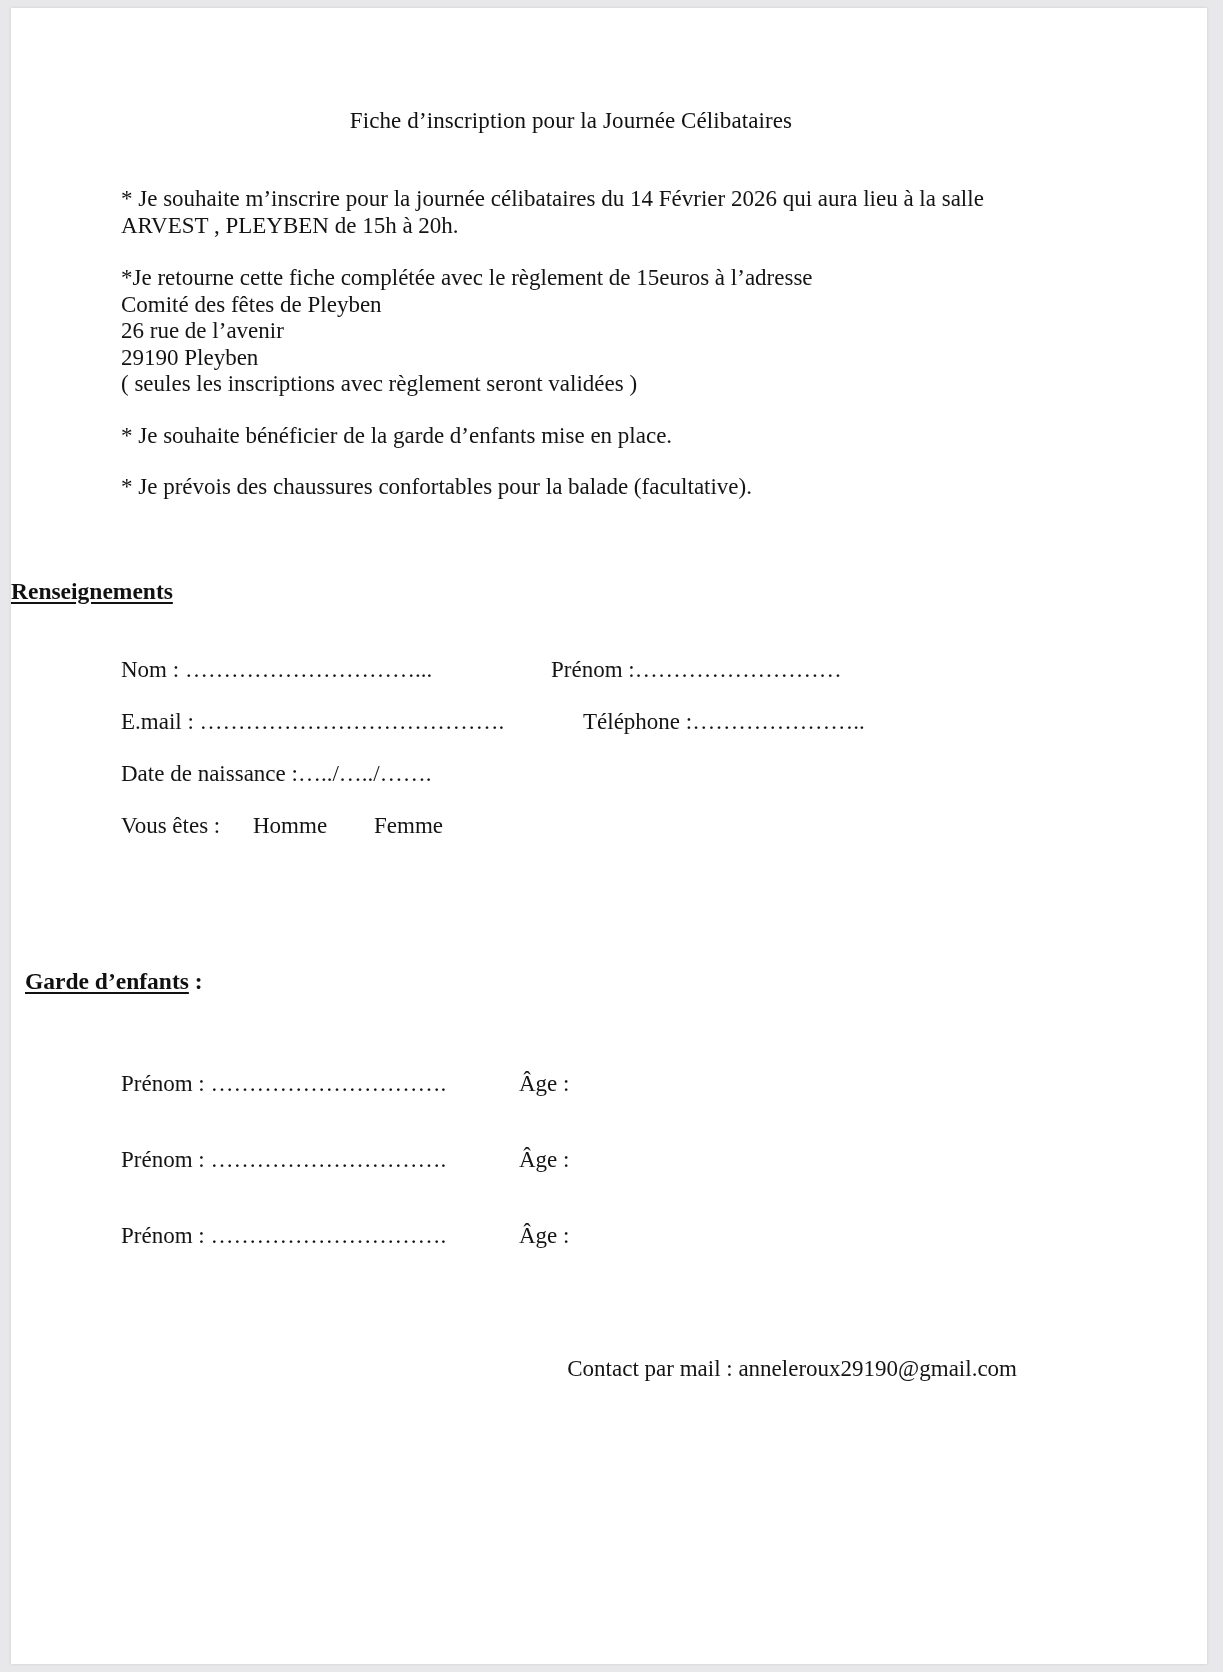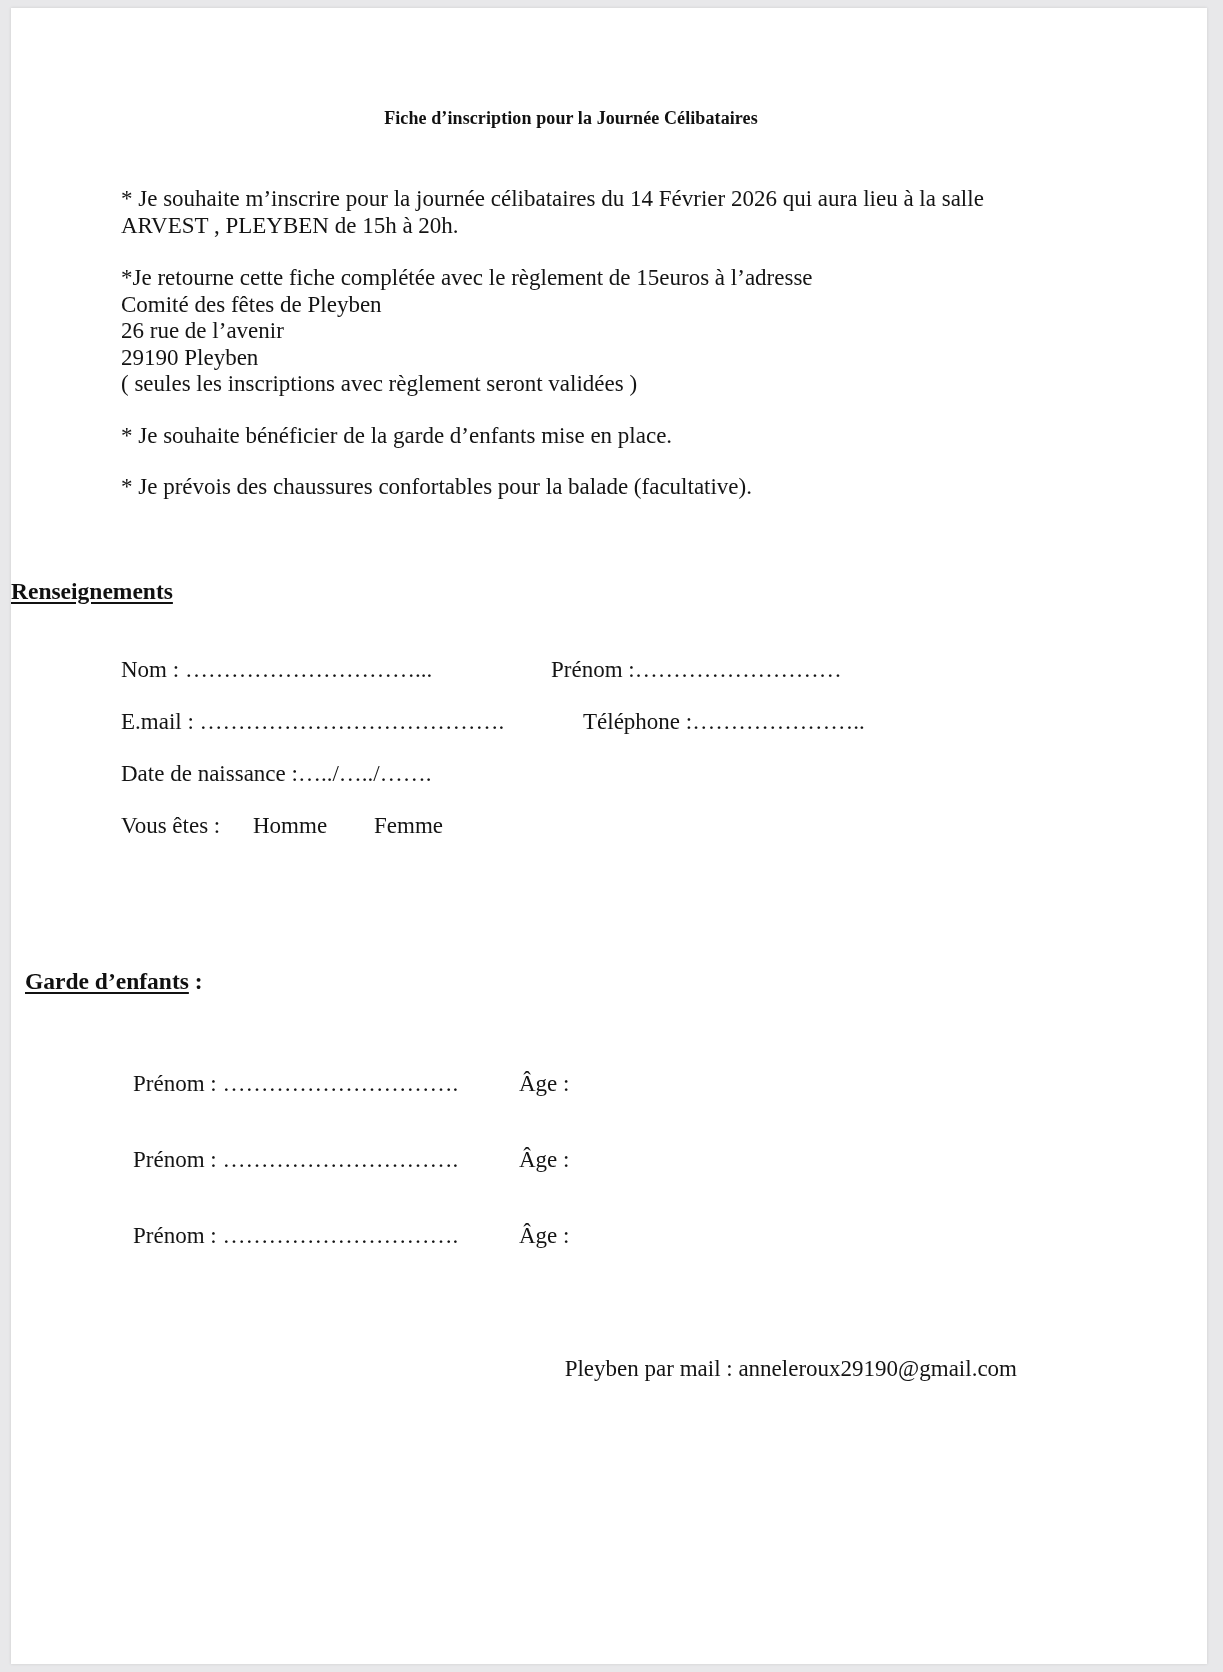--- a/index.html
+++ b/index.html
@@ -30,22 +30,22 @@
     width: 1196px;
     height: 1656px;
   }
   
   .doc-title {
     position: absolute;
     left: 0;
     top: 100px;
     width: 1120px;
     text-align: center;
-    font-size: 18px;
-    font-weight: bold;
+    font-size: 23px;
+    font-weight: normal;
     color: #111111;
     letter-spacing: 0.1px;
   }
   
   .intro {
     position: absolute;
     left: 110px;
     top: 178px;
     width: 900px;
     font-size: 23px;
@@ -122,21 +122,21 @@
     top: 1063px;
     width: 1000px;
     font-size: 23px;
     color: #141414;
   }
   .garde-row {
     position: relative;
     height: 76px;
     white-space: pre;
   }
-  .garde-prenom { position: absolute; left: 12px; top: 0; font-family: Liberation Serif, serif; }
+  .garde-prenom { position: absolute; left: 0; top: 0; font-family: Liberation Serif, serif; }
   .garde-age { position: absolute; left: 398px; top: 0; }
 
   
   .footer-contact {
     position: absolute;
     left: 0;
     top: 1348px;
     width: 1006px;
     text-align: right;
     font-size: 23px;
@@ -201,16 +201,16 @@
       <div class="garde-row">
         <span class="garde-prenom">Prénom : ………………………….</span>
         <span class="garde-age">Âge :</span>
       </div>
       <div class="garde-row">
         <span class="garde-prenom">Prénom : ………………………….</span>
         <span class="garde-age">Âge :</span>
       </div>
     </div>
 
-    <div class="footer-contact">Pleyben par mail : anneleroux29190@gmail.com</div>
+    <div class="footer-contact">Contact par mail : anneleroux29190@gmail.com</div>
 
   </div>
 </div>
 
 </body></html>

